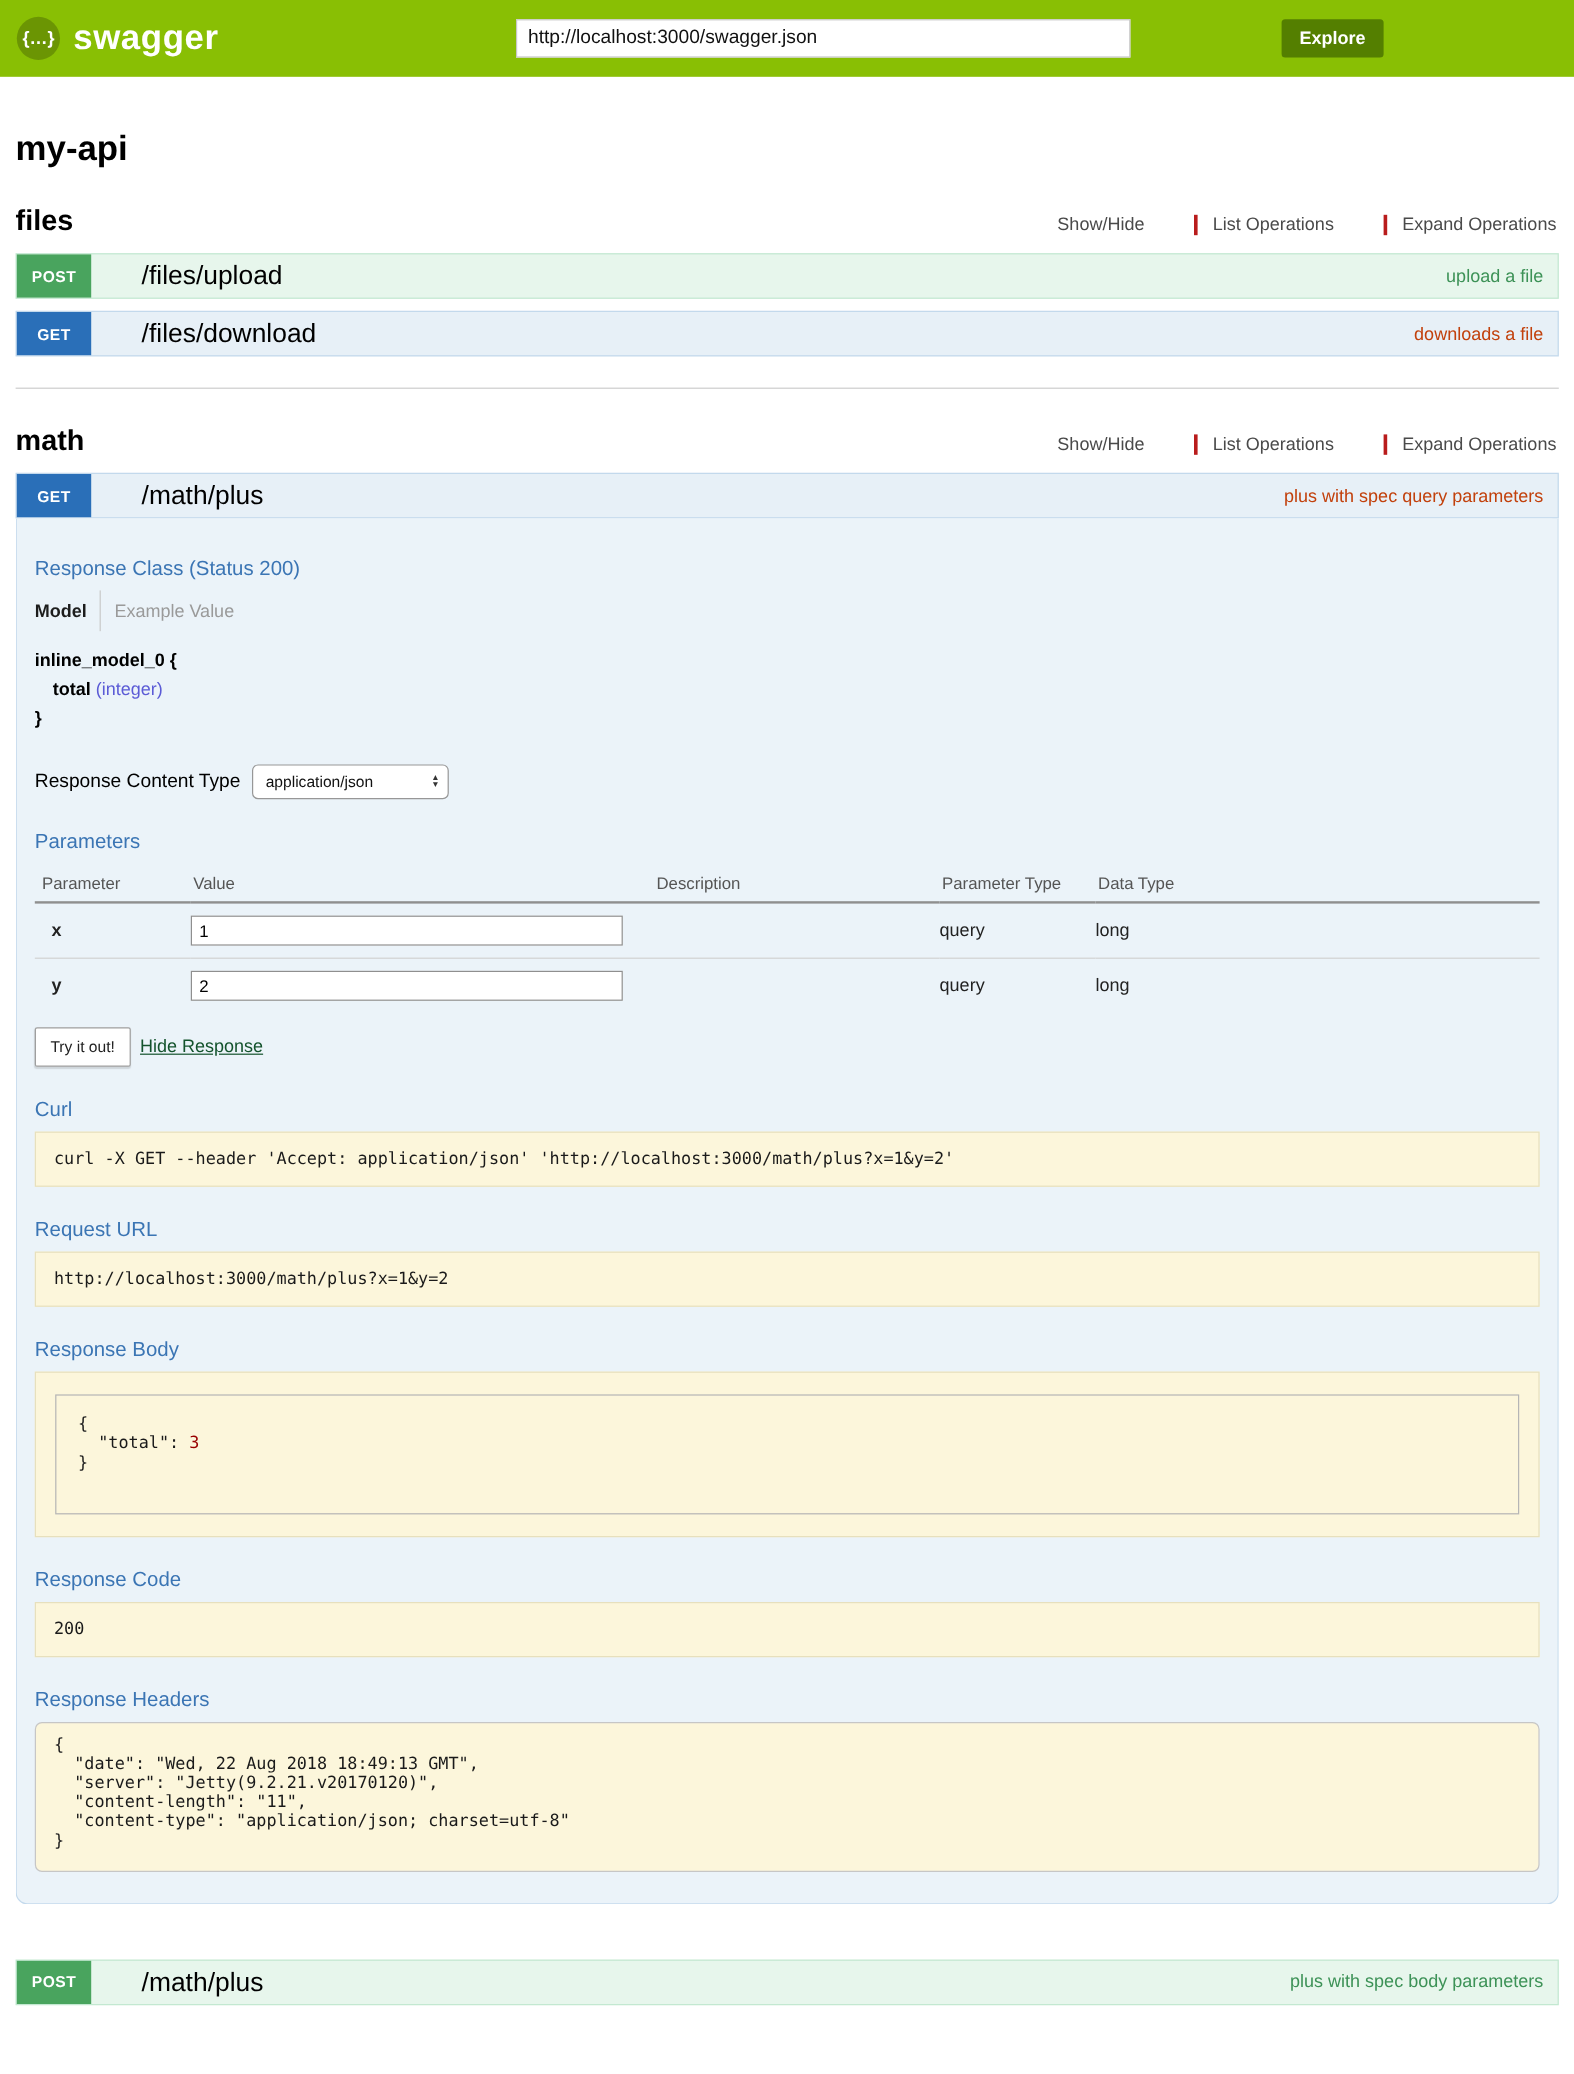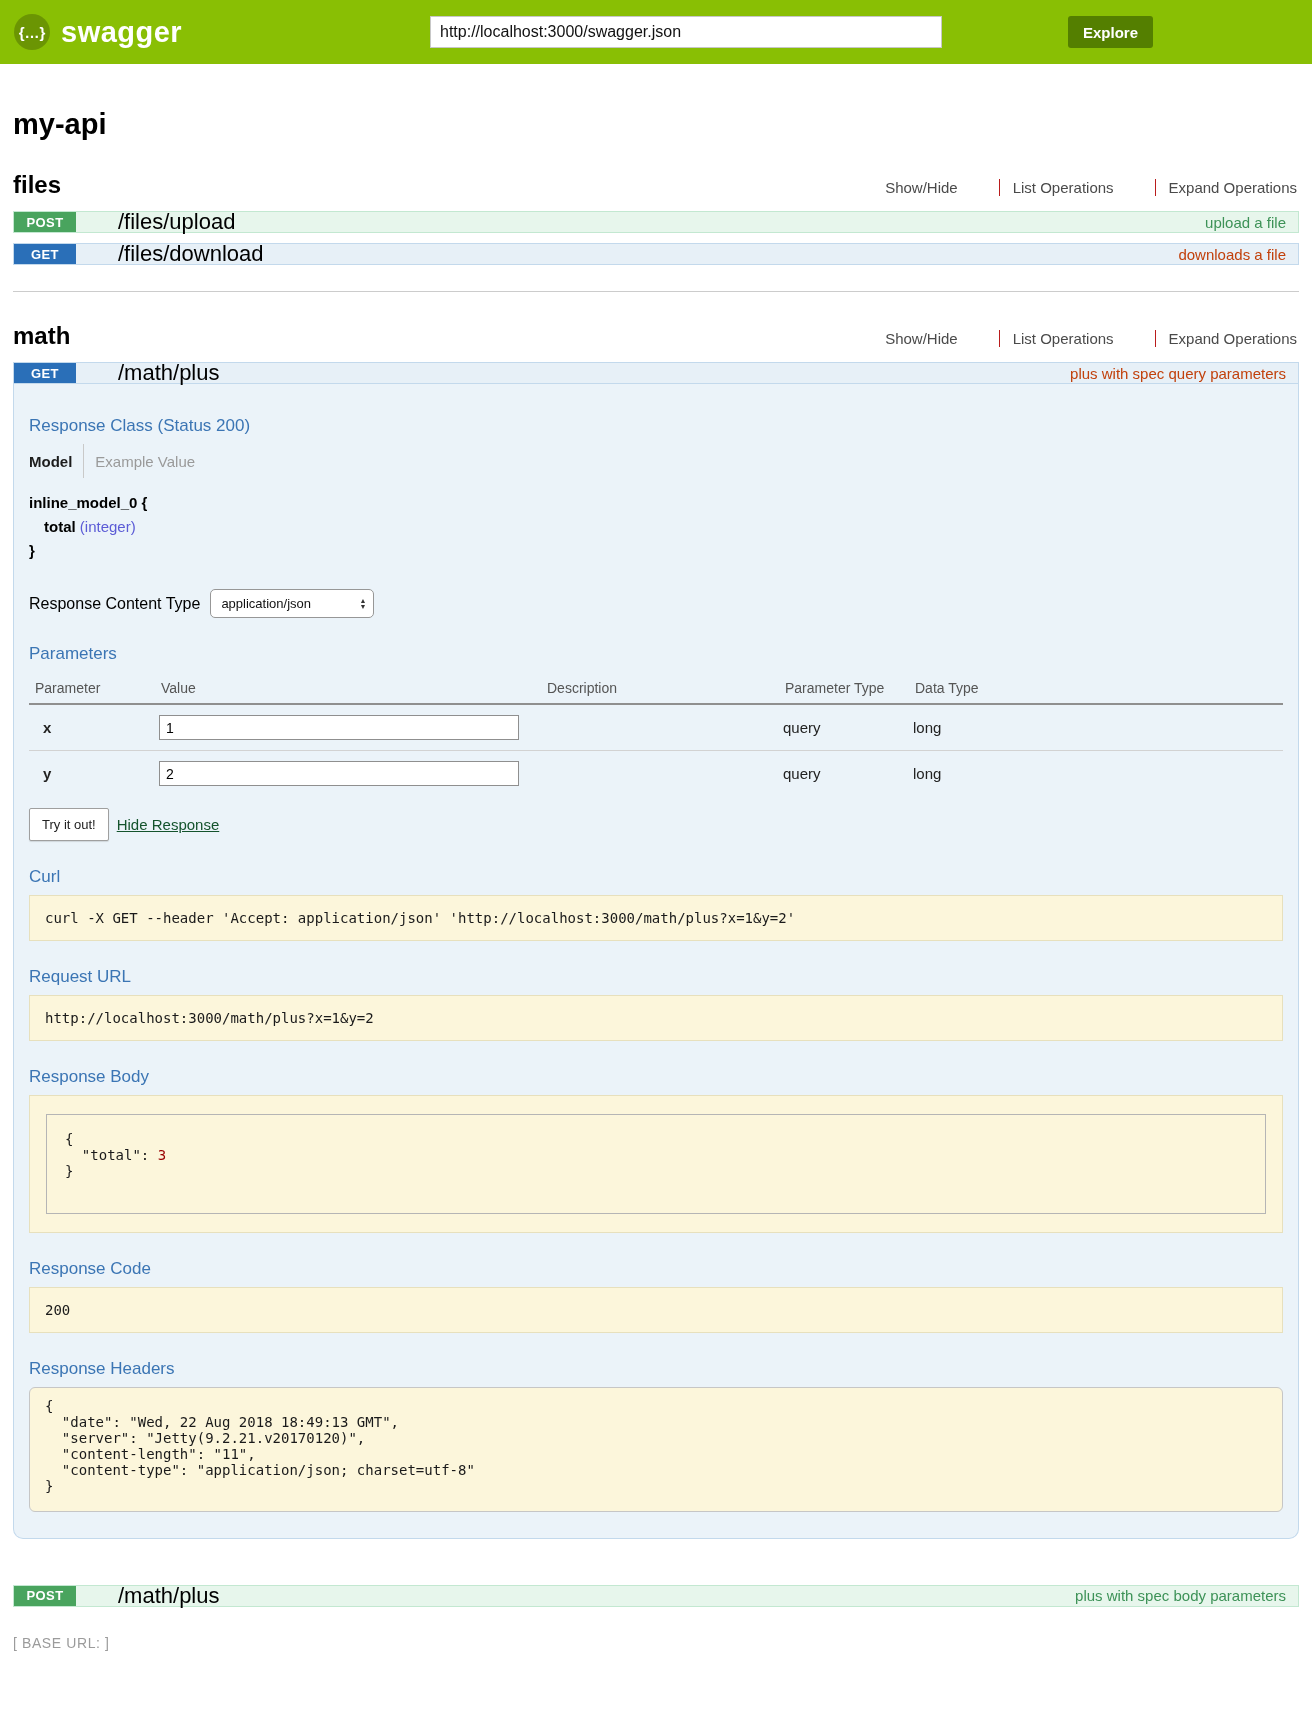--- a/index.html
+++ b/index.html
@@ -24,25 +24,25 @@
   h1.api-title { margin:44px 13px 10px; font-size:29px; color:#000; }
 
   
   .section { margin:0 13px; }
   .divider { border:none; border-top:1px solid #ccc; margin:26px 13px 0; }
   .section-head { display:flex; align-items:baseline; margin:30px 0 12px; }
   .section-head h2 { margin:0; font-size:24px; color:#000; }
   .controls { margin-left:auto; font-size:15px; display:flex; align-items:center;gap:28px; }
   .controls a { color:#4a4a4a; text-decoration:none; padding:0 13px; }
   .controls a.last { padding-right:2px; }
-  .controls a + a { border-left:1px solid #b91c1c; }
+  .controls a + a { border-left:3px solid #b91c1c; }
 
   
   .op { margin-bottom:10px; }
-  .op-head { display:flex; align-items:stretch; height:22px; }
+  .op-head { display:flex; align-items:stretch; height:38px; }
   .badge { width:62px; display:flex; align-items:center; justify-content:center;
            color:#fff; font-size:13px; font-weight:bold; letter-spacing:0.4px; }
   .path { display:flex; align-items:center; margin-left:42px; font-size:22px; color:#000; text-decoration:none; }
   .summary { display:flex; align-items:center; margin-left:auto; padding-right:12px; font-size:15px; text-decoration:none; }
 
   .op.get  .op-head { background:#e7f0f7; border:1px solid #c3d9ec; }
   .op.get  .badge   { background:#2a6fb8; }
   .op.get  .summary { color:#c2410c; }
   .op.post .op-head { background:#e7f6ec; border:1px solid #c3e8d1; }
   .op.post .badge   { background:#49a45e; }
@@ -264,15 +264,14 @@
 
     <div class="op post standalone">
       <div class="op-head">
         <span class="badge">POST</span>
         <a class="path">/math/plus</a>
         <a class="summary">plus with spec body parameters</a>
       </div>
     </div>
   </div>
 
-  <div class="footer">[ BASE URL: ]</div>
 
 </div>
 
 </body></html>

